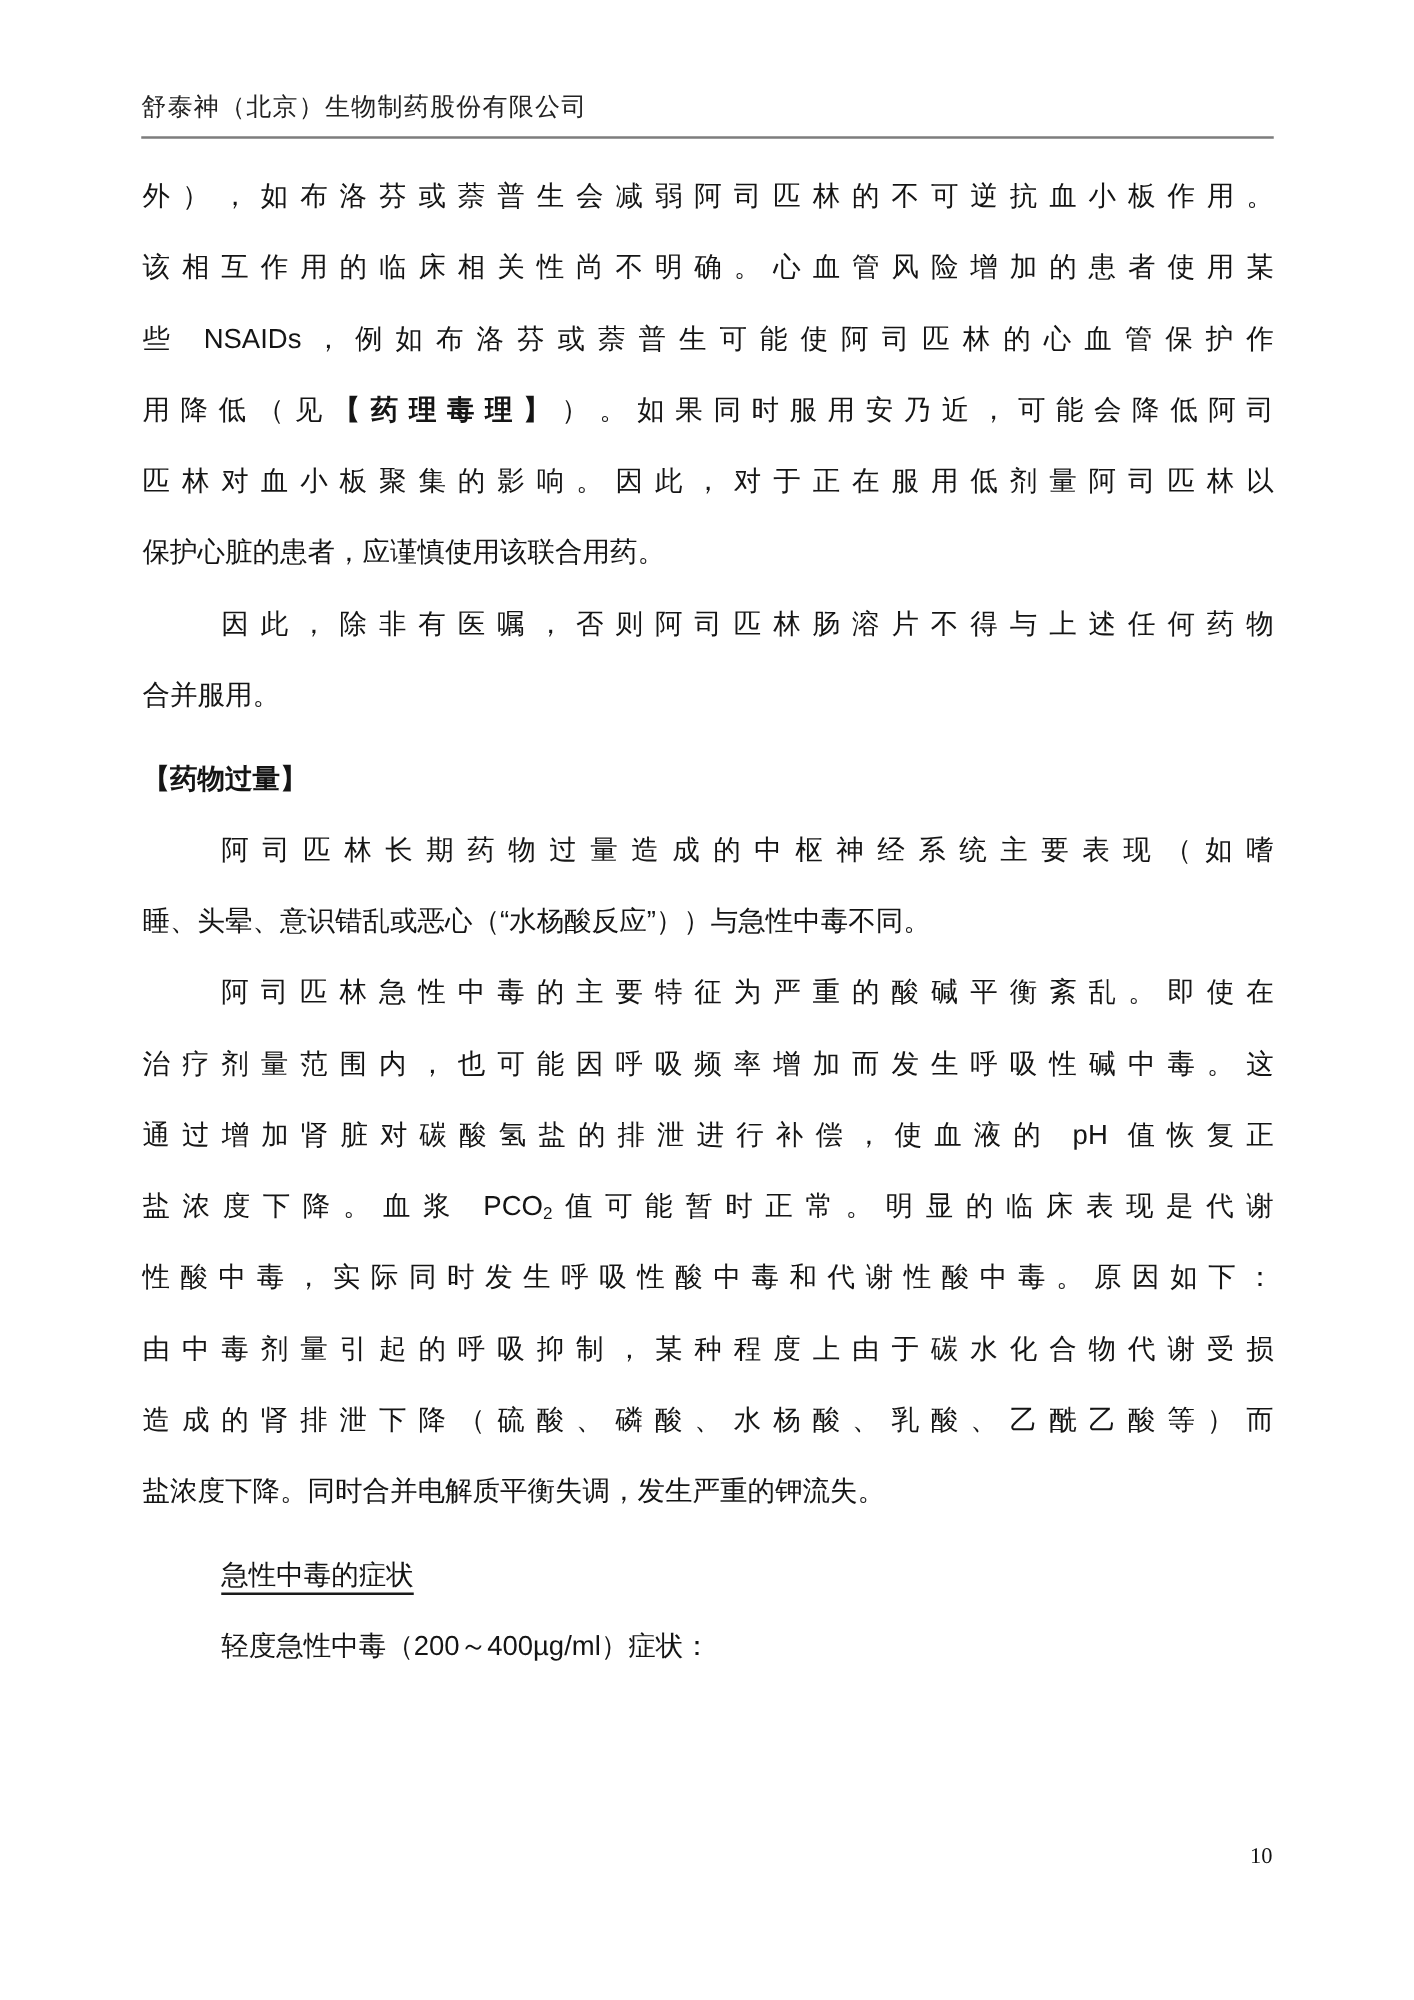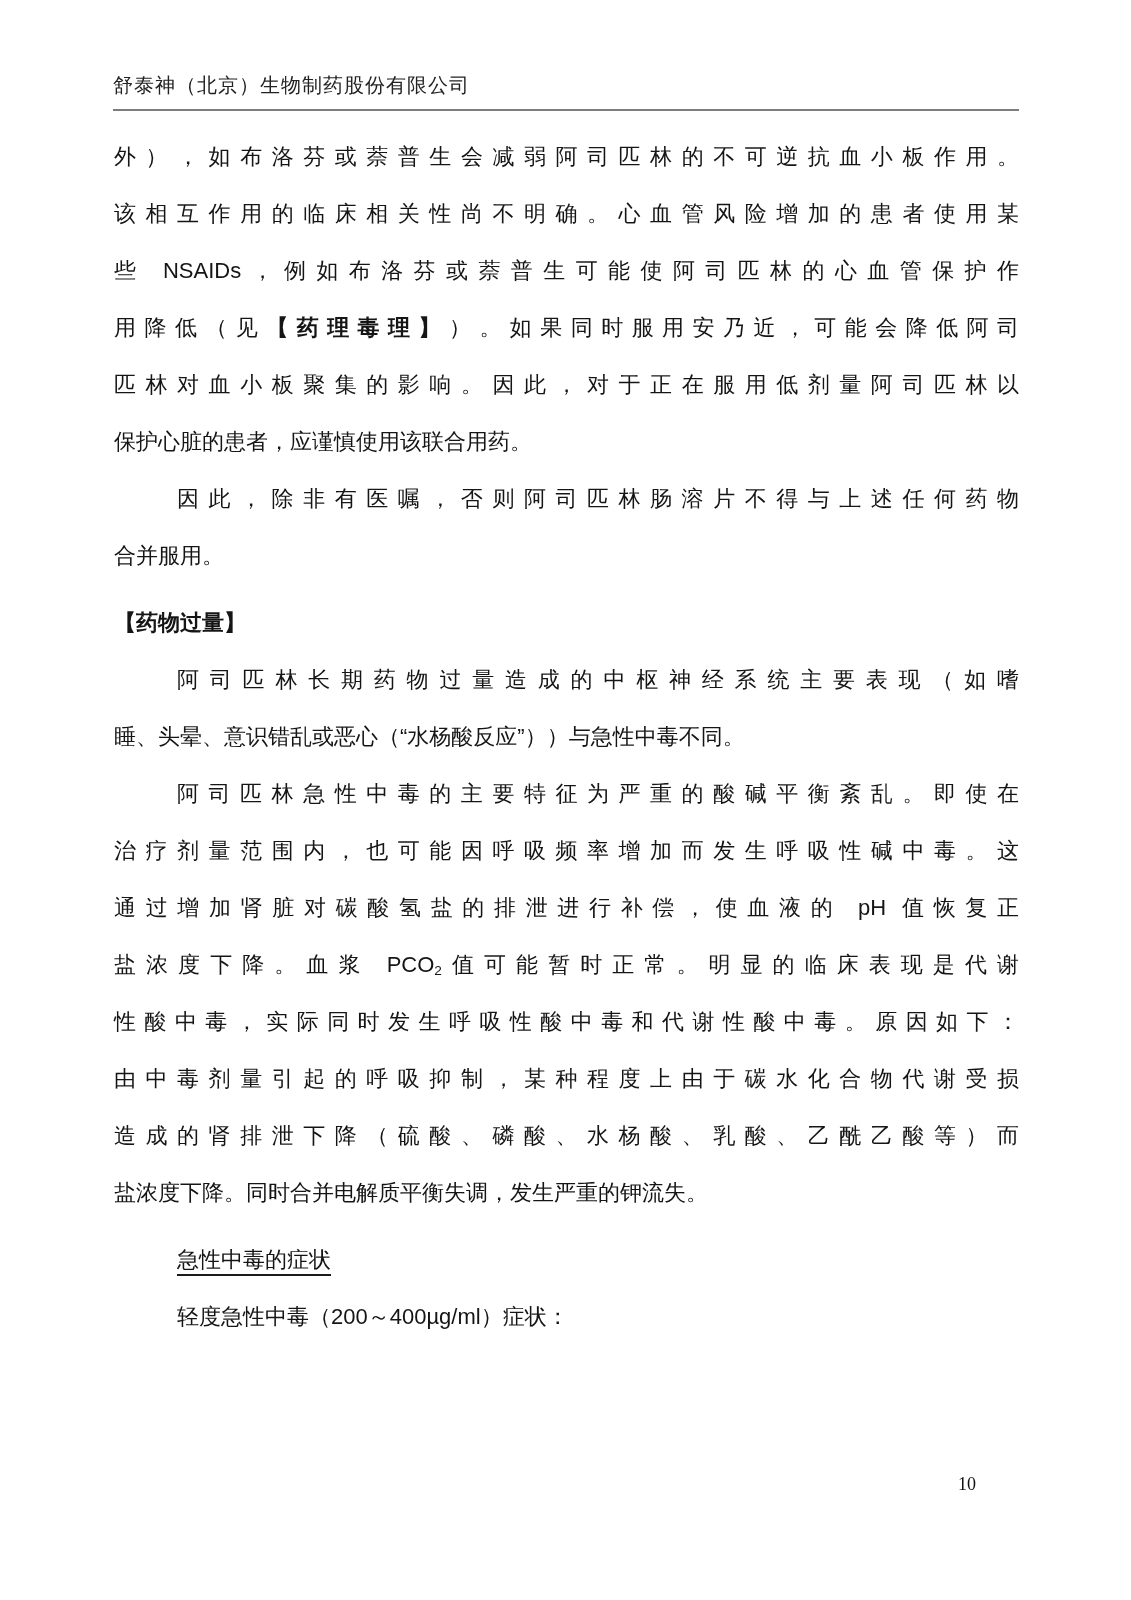--- a/index.html
+++ b/index.html
@@ -38,21 +38,21 @@
   .ind { text-indent: 63px; }
   .b  { font-weight: bold; }
   .gap { margin-top: 10px; }
   .u  { border-bottom: 2px solid #1b1b1b; padding-bottom: 2px; }
   sub.s2 { font-size: 0.62em; line-height: 0; vertical-align: -0.25em; }
   .footer {
     position: absolute;
     left: 958px;
     top: 1474px;
     width: 60px;
-    text-align: left;
+    text-align: right;
     font-family: "Liberation Serif", "DejaVu Serif", serif;
     font-size: 18px;
     color: #111;
   }
 </style>
 </head>
 <body>
 
 <div class="page">
 

